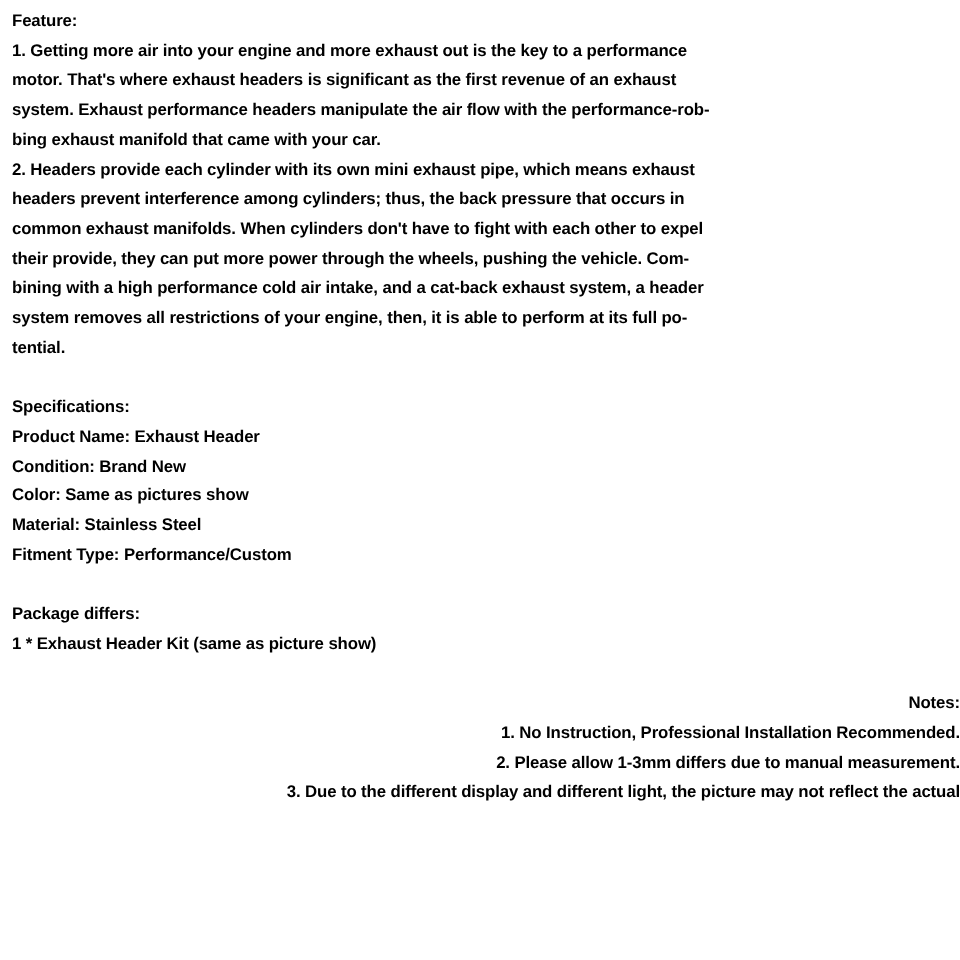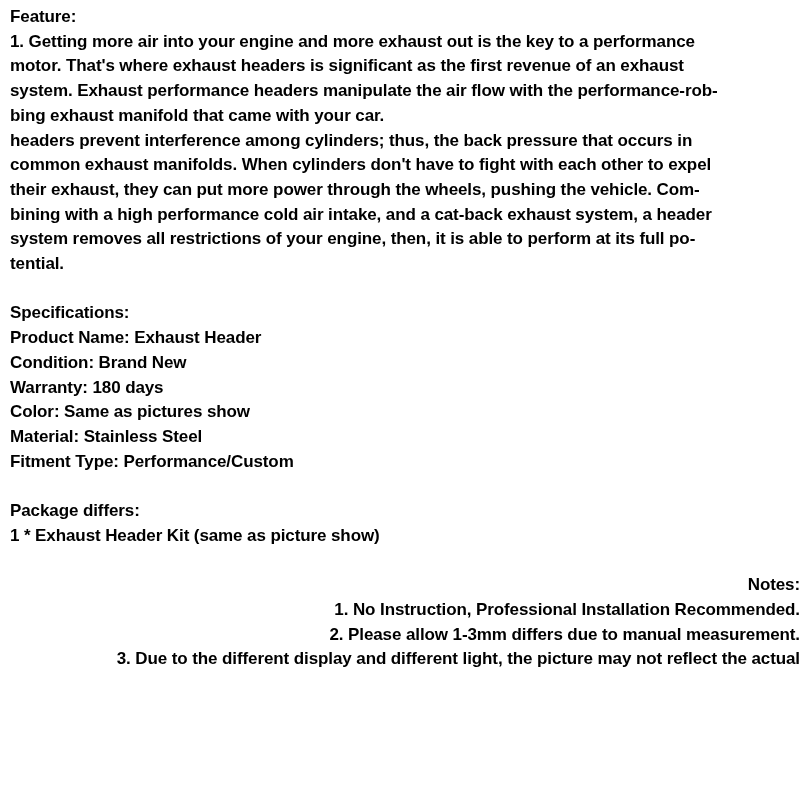--- a/index.html
+++ b/index.html
@@ -19,48 +19,48 @@
     padding: 5px 0 0 10px;
   }
   .section {
     margin: 0 0 24.7px 0;
   }
   .section:last-child {
     margin-bottom: 0;
     text-align: right;
   }
   .line {
-    font-size: 17px;
+    font-size: 14px;
     line-height: 24.7px;
     letter-spacing: -0.1px;
     white-space: pre;
   }
 </style>
 </head>
 <body>
 
 <div class="doc" id="doc-root">
     <div class="section">
       <div class="line">Feature:</div>
       <div class="line">1. Getting more air into your engine and more exhaust out is the key to a performance</div>
       <div class="line">motor. That's where exhaust headers is significant as the first revenue of an exhaust</div>
       <div class="line">system. Exhaust performance headers manipulate the air flow with the performance-rob-</div>
       <div class="line">bing exhaust manifold that came with your car.</div>
+      <div class="line">2. Headers provide each cylinder with its own mini exhaust pipe, which means exhaust</div>
       <div class="line">headers prevent interference among cylinders; thus, the back pressure that occurs in</div>
       <div class="line">common exhaust manifolds. When cylinders don't have to fight with each other to expel</div>
-      <div class="line">their exhaust, they can put more power through the wheels, pushing the vehicle. Com-</div>
+      <div class="line">their provide, they can put more power through the wheels, pushing the vehicle. Com-</div>
       <div class="line">bining with a high performance cold air intake, and a cat-back exhaust system, a header</div>
       <div class="line">system removes all restrictions of your engine, then, it is able to perform at its full po-</div>
       <div class="line">tential.</div>
     </div>
     <div class="section">
       <div class="line">Specifications:</div>
       <div class="line">Product Name: Exhaust Header</div>
       <div class="line">Condition: Brand New</div>
-      <div class="line">Warranty: 180 days</div>
       <div class="line">Color: Same as pictures show</div>
       <div class="line">Material: Stainless Steel</div>
       <div class="line">Fitment Type: Performance/Custom</div>
     </div>
     <div class="section">
       <div class="line">Package differs:</div>
       <div class="line">1 * Exhaust Header Kit (same as picture show)</div>
     </div>
     <div class="section">
       <div class="line">Notes:</div>

